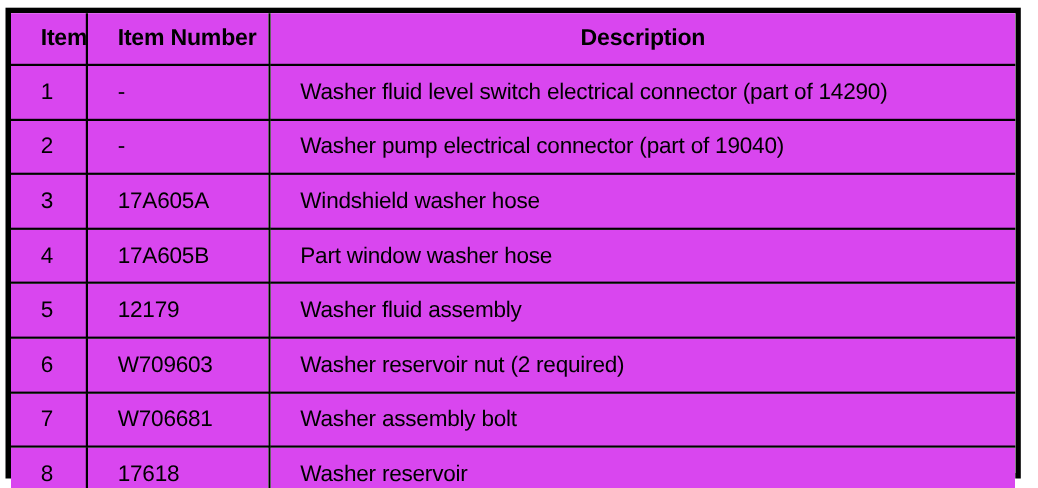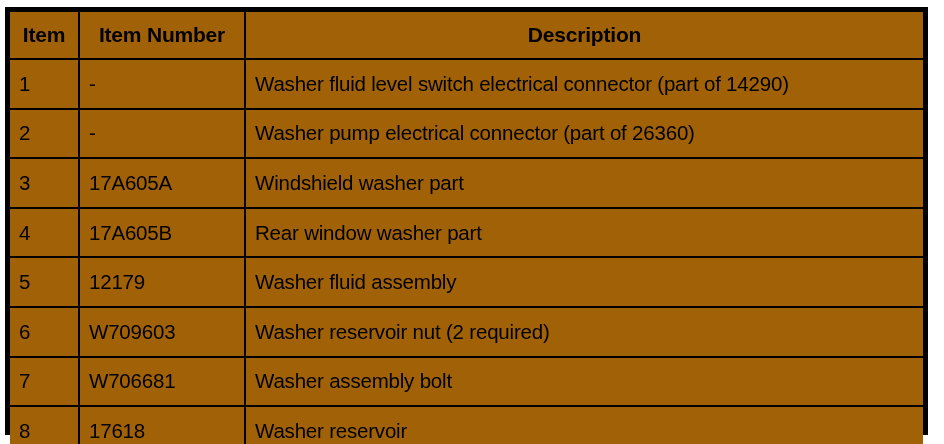--- a/index.html
+++ b/index.html
@@ -42,22 +42,22 @@
     background: #ffffff;
   }
 
   table.parts-table col.col-item   { width: 69px; }
   table.parts-table col.col-part   { width: 166px; }
   table.parts-table col.col-desc   { width: auto; }
 
   table.parts-table th,
   table.parts-table td {
     border: 2px solid #000000;
-    padding: 0 9px;
-    background: #a16207;
+    padding: 0 27px;
+    background: #d946ef;
     vertical-align: middle;
     white-space: nowrap;
     overflow: hidden;
   }
 
   
   table.parts-table tr > *:first-child { border-left: 0; }
   table.parts-table tr > *:last-child  { border-right: 0; }
   table.parts-table thead tr > *       { border-top: 0; }
   table.parts-table tbody tr:last-child > * { border-bottom: 0; }
@@ -107,33 +107,33 @@
 
         <tr>
           <td class="cell-item">1</td>
           <td class="cell-part">-</td>
           <td class="cell-desc">Washer fluid level switch electrical connector (part of 14290)</td>
         </tr>
 
         <tr>
           <td class="cell-item">2</td>
           <td class="cell-part">-</td>
-          <td class="cell-desc">Washer pump electrical connector (part of 26360)</td>
+          <td class="cell-desc">Washer pump electrical connector (part of 19040)</td>
         </tr>
 
         <tr>
           <td class="cell-item">3</td>
           <td class="cell-part">17A605A</td>
-          <td class="cell-desc">Windshield washer part</td>
+          <td class="cell-desc">Windshield washer hose</td>
         </tr>
 
         <tr>
           <td class="cell-item">4</td>
           <td class="cell-part">17A605B</td>
-          <td class="cell-desc">Rear window washer part</td>
+          <td class="cell-desc">Part window washer hose</td>
         </tr>
 
         <tr>
           <td class="cell-item">5</td>
           <td class="cell-part">12179</td>
           <td class="cell-desc">Washer fluid assembly</td>
         </tr>
 
         <tr>
           <td class="cell-item">6</td>

